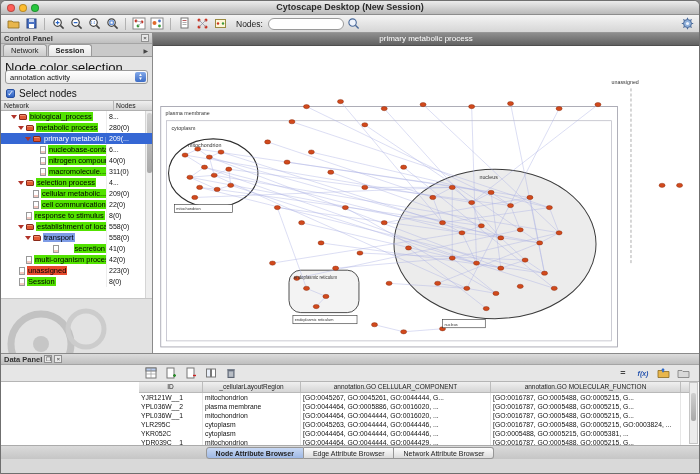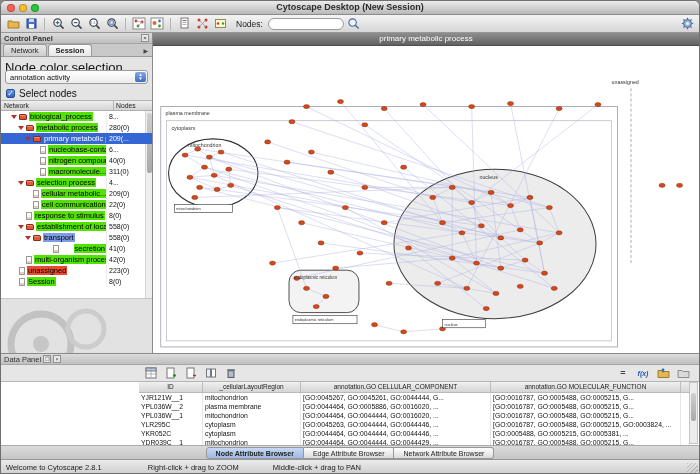--- a/index.html
+++ b/index.html
@@ -97,21 +97,21 @@
   .netarea { flex:1; display:flex; flex-direction:column; background:#fff; }
   .net-title { height:13px; background:linear-gradient(#8e8e8e,#616161);
                border-bottom:1px solid #4e4e4e; color:#fff; font-size:8px;
                text-align:center; line-height:12px; }
   .net-canvas { flex:1; position:relative; background:#fff; }
   .net-canvas svg { position:absolute; inset:0; width:100%; height:100%; }
 
   
   .dpanel { height:106px; background:#e6e6e6; border-top:1px solid #8a8a8a; position:relative; }
   .dp-header { height:11px; background:linear-gradient(#dcdcdc,#bfbfbf);
-               border-bottom:1px solid #a5a5a5; font-size:7.5px; font-weight:normal;
+               border-bottom:1px solid #a5a5a5; font-size:7.5px; font-weight:bold;
                color:#333; padding:0 3px; display:flex; align-items:center; }
   .dp-winbtn { width:8px; height:8px; border:1px solid #909090; background:#e9e9e9;
                margin-left:2px; font-size:5.5px; line-height:6px; text-align:center; color:#555; }
   .dp-winbtn:first-of-type { margin-left:auto; }
   .dp-toolbar { height:16px; display:flex; align-items:center; gap:4px; padding-left:142px;
                 padding-right:8px; }
   .dp-right { margin-left:auto; display:flex; gap:4px; align-items:center; }
   .fxbadge { font-size:7px; font-style:italic; font-weight:bold; color:#2a57b0; }
   .eqbadge { font-size:9px; font-weight:bold; color:#444; line-height:9px; }
   .dp-tablewrap { position:absolute; left:0; right:0; top:27px; bottom:14px;
@@ -709,19 +709,13 @@
     <div class="dp-vscroll">
         <div class="dp-vthumb"></div>
       </div>
     <div class="dp-tabs" id="dp-tabs">
         <span class="seg active">Node Attribute Browser</span>
         <span class="seg">Edge Attribute Browser</span>
         <span class="seg">Network Attribute Browser</span>
       </div>
   </div>
 
-  <div class="statusbar">
-    <span class="sb1">Welcome to Cytoscape 2.8.1</span>
-    <span class="sb2">Right-click + drag to ZOOM</span>
-    <span class="sb3">Middle-click + drag to PAN</span>
-    <span class="grip"></span>
-  </div>
 </div>
 
 </body></html>

